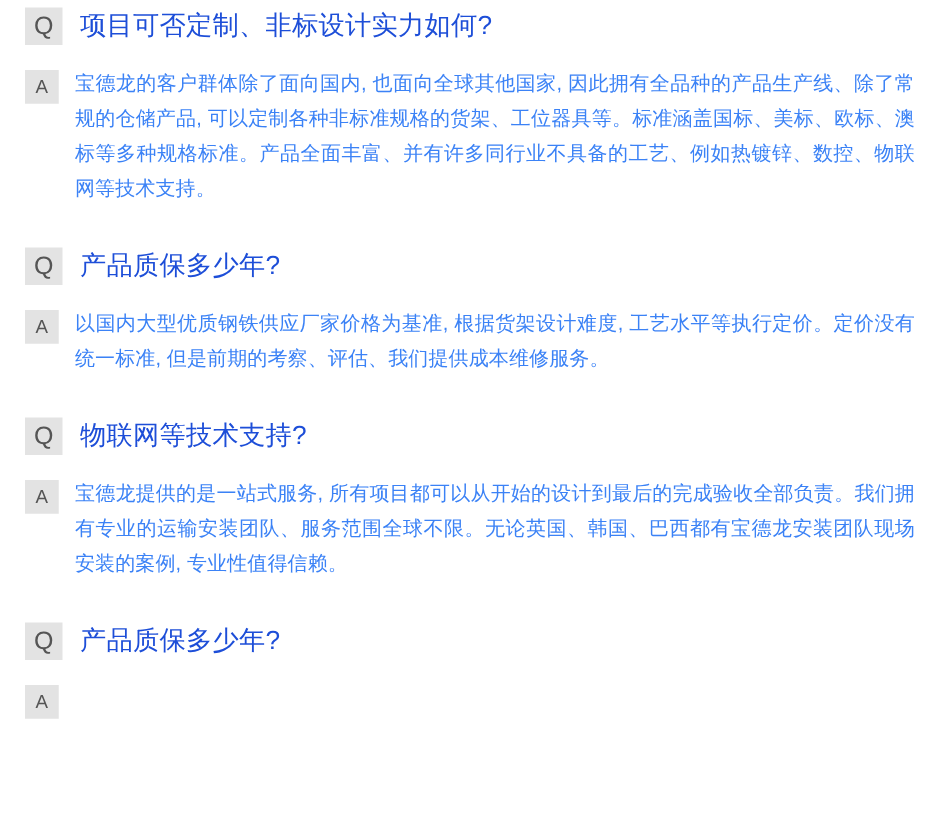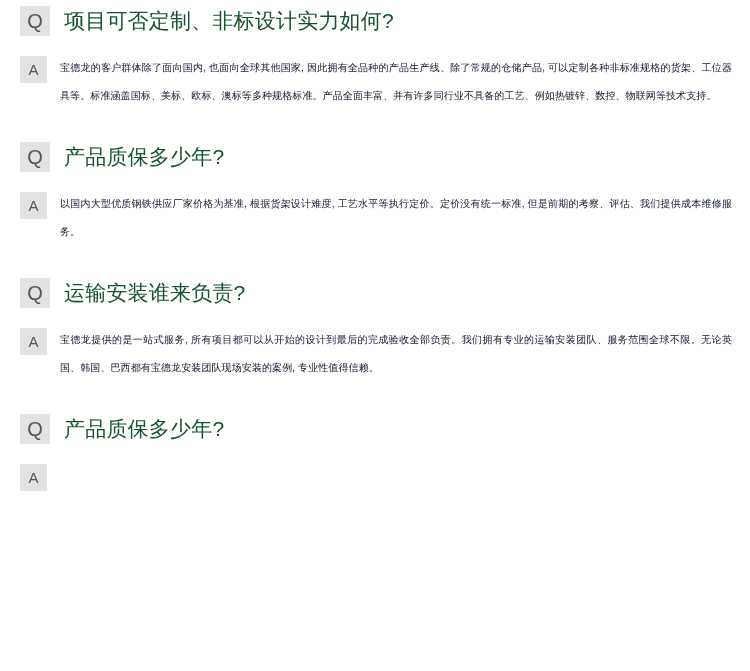--- a/index.html
+++ b/index.html
@@ -50,28 +50,28 @@
     width: 27px;
     height: 27px;
     line-height: 27px;
     font-size: 15px;
     margin-right: 13px;
     margin-top: 2px;
   }
   .q-text {
     font-size: 21px;
     line-height: 30px;
-    color: #14532d;
+    color: #1d4ed8;
     letter-spacing: 0.2px;
     font-weight: normal;
   }
   .a-text {
-    font-size: 10px;
+    font-size: 16px;
     line-height: 28px;
-    color: #0f172a;
+    color: #3b82f6;
     letter-spacing: 0.1px;
     text-align: justify;
     max-width: 672px;
   }
   .spacer-q {
     height: 22px;
   }
 </style>
 </head>
 <body>
@@ -100,21 +100,21 @@
       <div class="badge badge-a">A</div>
       <div class="a-text">以国内大型优质钢铁供应厂家价格为基准, 根据货架设计难度, 工艺水平等执行定价。定价没有统一标准, 但是前期的考察、评估、我们提供成本维修服务。</div>
     </div>
   </div>
 
   <div class="spacer-q"></div>
 
   <div class="qa-block">
     <div class="q-row">
       <div class="badge badge-q">Q</div>
-      <div class="q-text">运输安装谁来负责?</div>
+      <div class="q-text">物联网等技术支持?</div>
     </div>
     <div class="a-row">
       <div class="badge badge-a">A</div>
       <div class="a-text">宝德龙提供的是一站式服务, 所有项目都可以从开始的设计到最后的完成验收全部负责。我们拥有专业的运输安装团队、服务范围全球不限。无论英国、韩国、巴西都有宝德龙安装团队现场安装的案例, 专业性值得信赖。</div>
     </div>
   </div>
 
   <div class="spacer-q"></div>
 
   <div class="qa-block">

